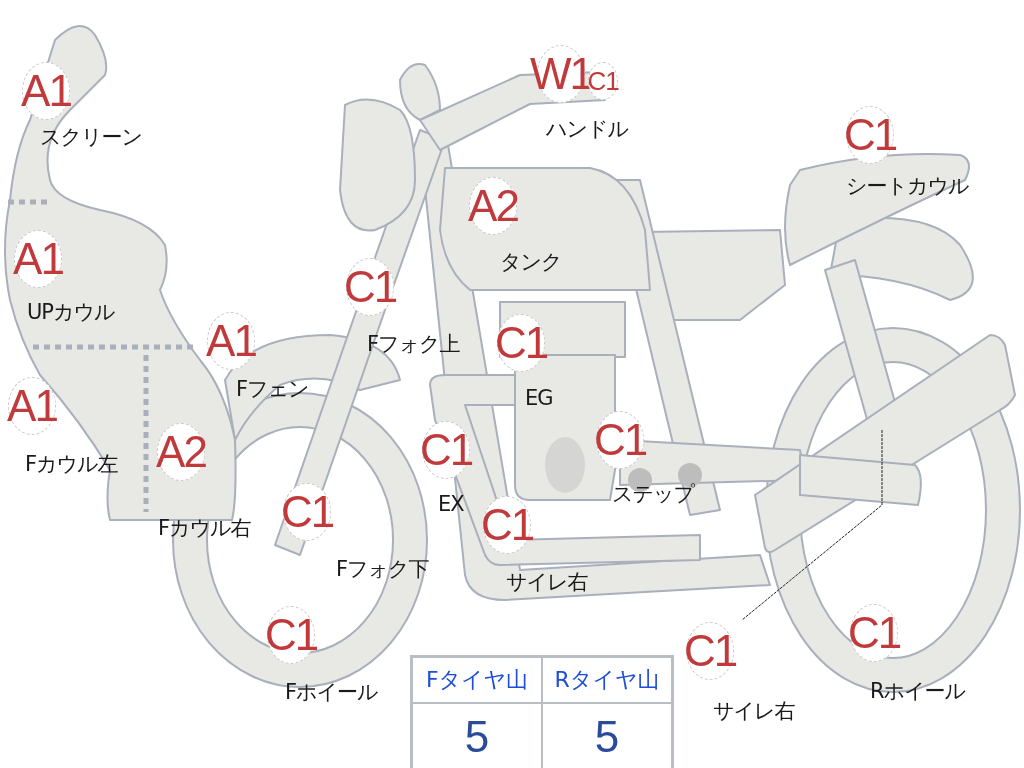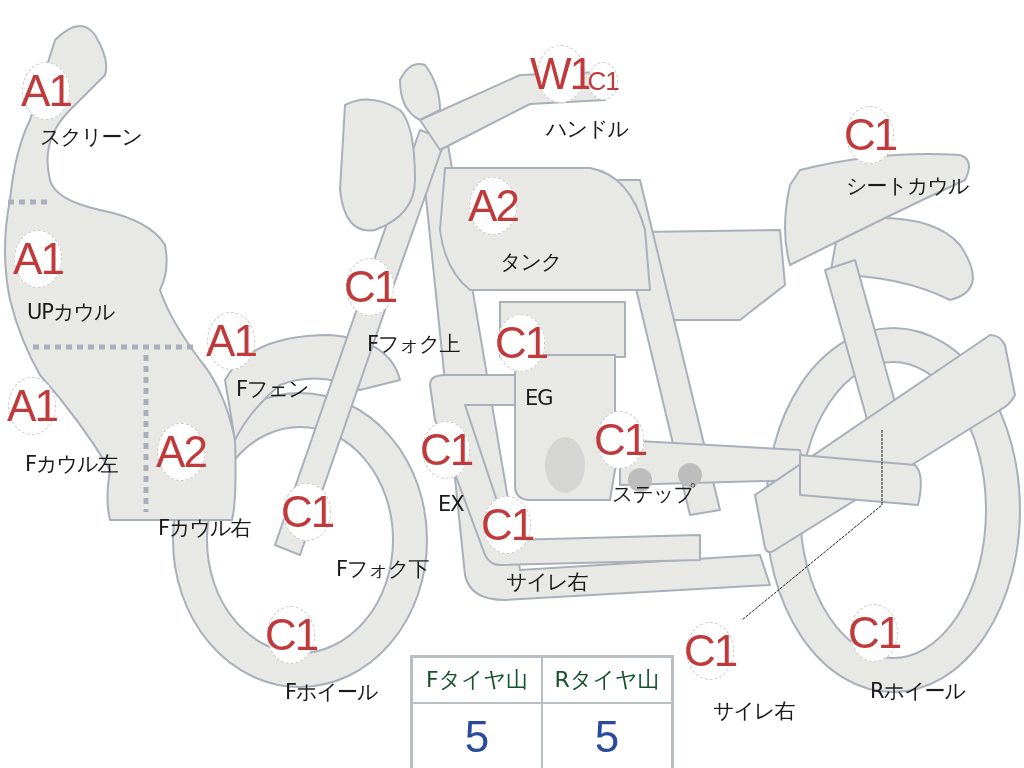--- a/index.html
+++ b/index.html
@@ -10,21 +10,21 @@
            background:#ffffff; color:#c0393b; display:flex; align-items:center;
            justify-content:center; font-family:"Liberation Sans", sans-serif;
            letter-spacing:-2px; box-sizing:border-box; cursor:pointer; }
   .badge.lg { width:48px; height:58px; font-size:44px; }
   .badge.sm { width:30px; height:38px; font-size:26px; letter-spacing:-1px; }
   .label { position:absolute; font-size:21px; color:#1a1a1a; white-space:nowrap;
            font-family:"DejaVu Sans", sans-serif; letter-spacing:-1px; }
   table.tire { position:absolute; left:410px; top:655px; border-collapse:collapse;
                border:3px solid #b9bdc4; background:#fff; }
   table.tire td, table.tire th { border:2px solid #b9bdc4; width:126px; text-align:center; }
-  table.tire th { font-weight:normal; font-size:22px; height:42px; color:#14532d; }
+  table.tire th { font-weight:normal; font-size:22px; height:42px; color:#1d4ed8; }
   table.tire td { font-size:44px; height:64px; color:#2a4a9a; font-family:"Liberation Sans", sans-serif; }
 </style>
 </head>
 <body>
 
 <svg class="bike" width="1024" height="768" viewBox="0 0 1024 768">
   <g fill="#e8e8e5" stroke="#a9afbb" stroke-width="2" stroke-linejoin="round">
 
     <ellipse cx="893" cy="510" rx="110" ry="165" fill="none" stroke="#a9afbb" stroke-width="36"></ellipse>
     <ellipse cx="893" cy="510" rx="110" ry="165" fill="none" stroke="#e8e8e5" stroke-width="32"></ellipse>

